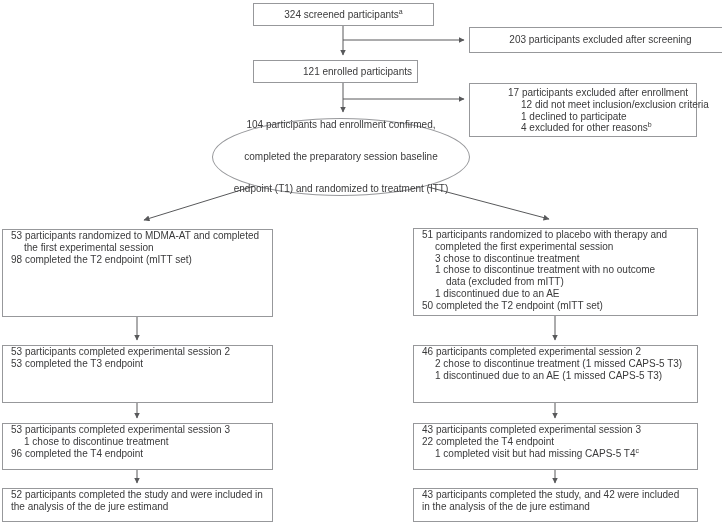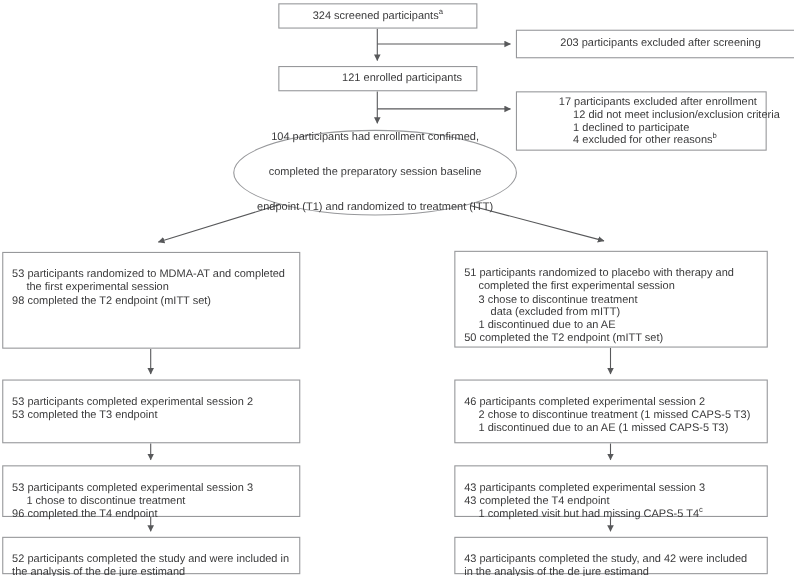--- a/index.html
+++ b/index.html
@@ -7,36 +7,36 @@
     position:relative; width:722px; height:524px; background:#ffffff;
     font-family:"Liberation Sans", sans-serif; color:#3a3a3b;
     overflow:hidden;
   }
   .arrow-layer { position:absolute; left:0; top:0; width:722px; height:524px; }
   .box {
     position:absolute; box-sizing:border-box; background:#ffffff;
     border:1px solid #97989b; font-size:10px; line-height:11.8px;
   }
   .txt-center { display:flex; align-items:center; justify-content:center; text-align:center; }
-  .pad { padding:14px 6px 0 8px; }
+  .pad { padding:0 6px 0 8px; }
   .ellipse {
     border-radius:50%；
   }
   .ellipse {
     border-radius:50%; display:flex; flex-direction:column;
     align-items:center; justify-content:center; text-align:center;gap:20px;
   }
   .ln { white-space:nowrap; }
   .i1 { padding-left:13px; }
   .i2 { padding-left:24px; }
   sup.fn { font-size:7px; line-height:0; vertical-align:super; }
   
   #screened-box   { left:253px; top:3px;   width:181px; height:23px; }
   #excl-screen-box{ left:469px; top:27px;  width:263px; height:26px; }
-  #enrolled-box   { left:253px; top:60px;  width:181px; height:23px;padding-left:44px; }
+  #enrolled-box   { left:253px; top:60px;  width:165px; height:23px;padding-left:44px; }
   #excl-enroll-box{ left:469px; top:83px;  width:228px; height:54px; padding:3px 4px 0 38px; }
   #randomized-ellipse { left:212px; top:118px; width:258px; height:78px; font-size:10px; line-height:11.8px; }
   #mdma-box-1     { left:2px;   top:229px; width:271px; height:88px; }
   #placebo-box-1  { left:413px; top:228px; width:285px; height:88px; }
   #mdma-box-2     { left:2px;   top:345px; width:271px; height:58px; }
   #placebo-box-2  { left:413px; top:345px; width:285px; height:58px; }
   #mdma-box-3     { left:2px;   top:423px; width:271px; height:47px; }
   #placebo-box-3  { left:413px; top:423px; width:285px; height:47px; }
   #mdma-box-4     { left:2px;   top:488px; width:271px; height:34px; }
   #placebo-box-4  { left:413px; top:488px; width:285px; height:34px; }
@@ -96,20 +96,21 @@
   <div class="box pad" id="mdma-box-1">
     <div class="ln">53 participants randomized to MDMA-AT and completed</div>
     <div class="ln i1">the first experimental session</div>
     <div class="ln">98 completed the T2 endpoint (mITT set)</div>
   </div>
 
   <div class="box pad" id="placebo-box-1">
     <div class="ln">51 participants randomized to placebo with therapy and</div>
     <div class="ln i1">completed the first experimental session</div>
     <div class="ln i1">3 chose to discontinue treatment</div>
+    <div class="ln i1">1 chose to discontinue treatment with no outcome</div>
     <div class="ln i2">data (excluded from mITT)</div>
     <div class="ln i1">1 discontinued due to an AE</div>
     <div class="ln">50 completed the T2 endpoint (mITT set)</div>
   </div>
 
   <div class="box pad" id="mdma-box-2">
     <div class="ln">53 participants completed experimental session 2</div>
     <div class="ln">53 completed the T3 endpoint</div>
   </div>
 
@@ -120,21 +121,21 @@
   </div>
 
   <div class="box pad" id="mdma-box-3">
     <div class="ln">53 participants completed experimental session 3</div>
     <div class="ln i1">1 chose to discontinue treatment</div>
     <div class="ln">96 completed the T4 endpoint</div>
   </div>
 
   <div class="box pad" id="placebo-box-3">
     <div class="ln">43 participants completed experimental session 3</div>
-    <div class="ln">43 completed the T4 endpoint</div>
+    <div class="ln">22 completed the T4 endpoint</div>
     <div class="ln i1"><span>1 completed visit but had missing CAPS-5 T4</span><sup class="fn">c</sup></div>
   </div>
 
   <div class="box pad" id="mdma-box-4">
     <div class="ln">52 participants completed the study and were included in</div>
     <div class="ln">the analysis of the de jure estimand</div>
   </div>
 
   <div class="box pad" id="placebo-box-4">
     <div class="ln">43 participants completed the study, and 42 were included</div>

